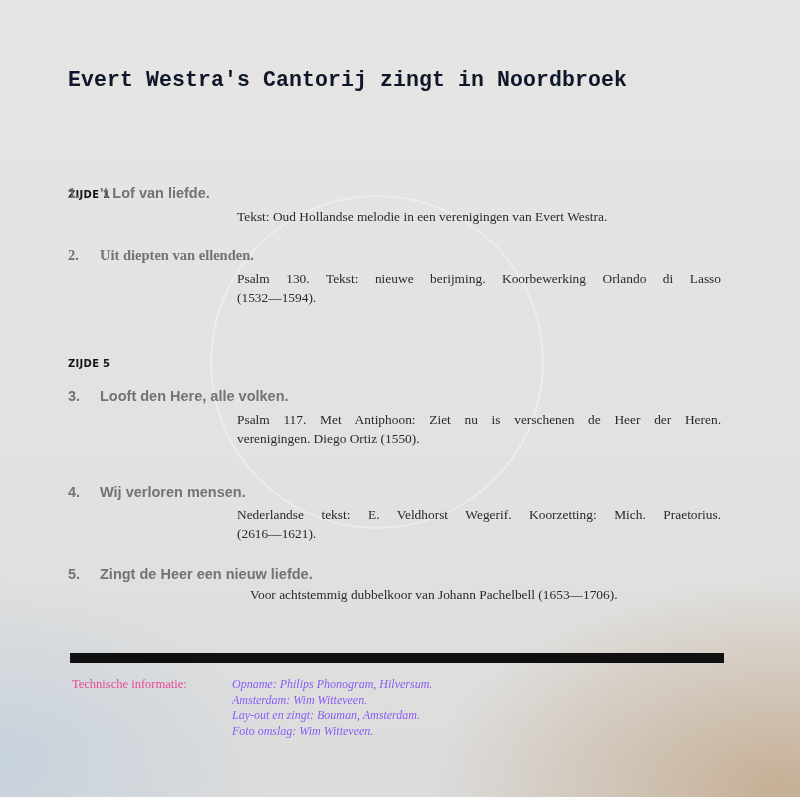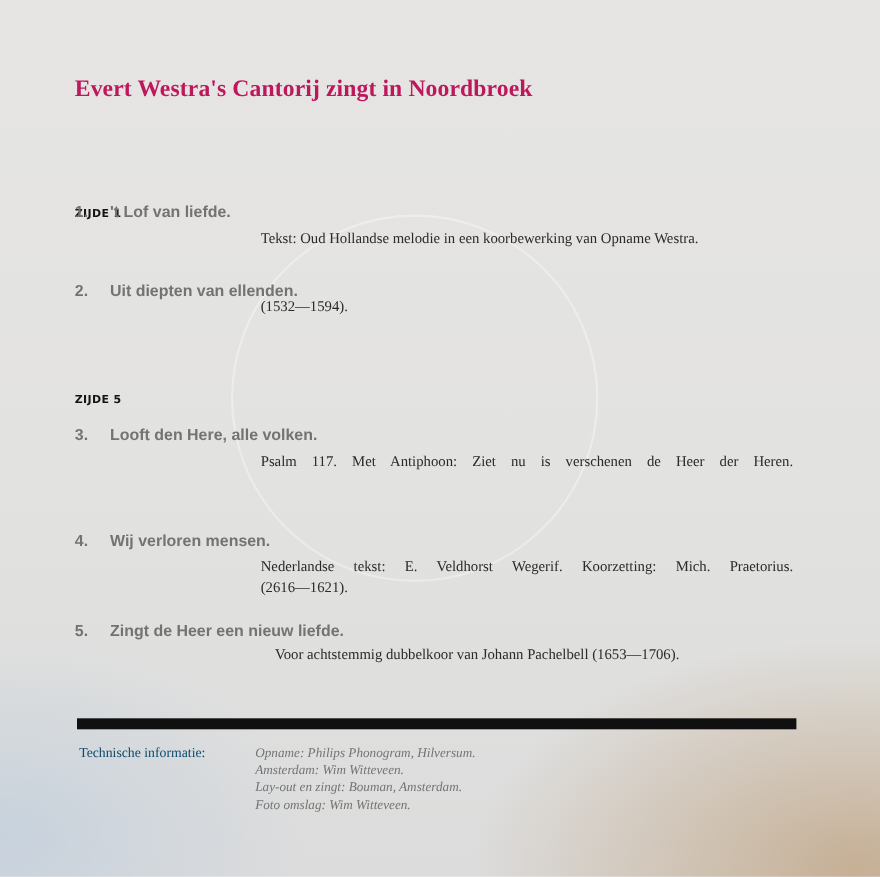--- a/index.html
+++ b/index.html
@@ -11,22 +11,22 @@
         linear-gradient(180deg, #e6e5e3 0%, #e2e2e0 55%, #dcdcdc 100%);
       color: #1c1c1c;
     }
     .disc-ring {
       position: absolute; left: 210px; top: 195px; width: 330px; height: 330px;
       border-radius: 50%; border: 2px solid rgba(255,255,255,0.35);
       pointer-events: none;
     }
     .title {
       position: absolute; left: 68px; top: 68px;
-      font-family: Liberation Serif, serif; font-weight: bold;
-      font-size: 21.5px; letter-spacing: 0.1px; color: #be185d;
+      font-family: Liberation Mono, monospace; font-weight: bold;
+      font-size: 21.5px; letter-spacing: 0.1px; color: #0f172a;
       white-space: nowrap;
     }
     .side-label {
       position: absolute; left: 68px;
       font-family: "DejaVu Sans", sans-serif; font-weight: bold;
       font-size: 10px; letter-spacing: 0.3px; color: #151515;
     }
     .track-title {
       position: absolute; left: 68px;
       font-family: "Liberation Sans", sans-serif; font-weight: bold;
@@ -39,59 +39,61 @@
       line-height: 19px; color: #2a2a2a; text-align: justify;
     }
     .track-desc .line { display: block; white-space: nowrap; }
     .track-desc .line.justify { text-align-last: justify; white-space: normal; }
     .rule {
       position: absolute; left: 70px; top: 653px; width: 654px; height: 10px;
       background: #101010;
     }
     .tech-label {
       position: absolute; left: 72px; top: 677px;
-      font-family: "Liberation Serif", serif; font-size: 12.5px; color: #0c4a6e;
+      font-family: "Liberation Serif", serif; font-size: 12.5px; color: #ec4899;
     }
     .tech-list {
       position: absolute; left: 232px; top: 677px;
       font-family: "Liberation Serif", serif; font-style: italic;
-      font-size: 12px; line-height: 15.5px; color: #737373;
+      font-size: 12px; line-height: 15.5px; color: #8b5cf6;
     }
     .tech-list div { white-space: nowrap; }
   </style>
 </head>
 <body>
 
 <div class="disc-ring"></div>
 
 <div class="title">Evert Westra's Cantorij zingt in Noordbroek</div>
 
 <div class="side-label" style="top:153px;margin-top:36px;">ZIJDE 1</div>
 
 <div class="track-title" style="top:185px;">
   <span class="num">1.</span><span>'t Lof van liefde.</span>
 </div>
 <div class="track-desc" style="top:207px;">
-  <span class="line">Tekst: Oud Hollandse melodie in een koorbewerking van Opname Westra.</span>
+  <span class="line">Tekst: Oud Hollandse melodie in een verenigingen van Evert Westra.</span>
 </div>
 
-<div class="track-title" style="top:257px;">
+<div class="track-title" style="top:247px;font-family:Liberation Serif, serif;">
   <span class="num">2.</span><span>Uit diepten van ellenden.</span>
 </div>
 <div class="track-desc" style="top:269px;">
+  <span class="line justify">Psalm 130. Tekst: nieuwe berijming. Koorbewerking Orlando di Lasso</span>
   <span class="line">(1532—1594).</span>
 </div>
 
 <div class="side-label" style="top:358px;">ZIJDE 5</div>
 
 <div class="track-title" style="top:388px;">
   <span class="num">3.</span><span>Looft den Here, alle volken.</span>
 </div>
 <div class="track-desc" style="top:410px;">
   <span class="line justify">Psalm 117. Met Antiphoon: Ziet nu is verschenen de Heer der Heren.</span>
+  <span class="line">verenigingen. Diego Ortiz (1550).</span>
 </div>
 
 <div class="track-title" style="top:484px;">
   <span class="num">4.</span><span>Wij verloren mensen.</span>
 </div>
 <div class="track-desc" style="top:505px;">
   <span class="line justify">Nederlandse tekst: E. Veldhorst Wegerif. Koorzetting: Mich. Praetorius.</span>
   <span class="line">(2616—1621).</span>
 </div>
 

